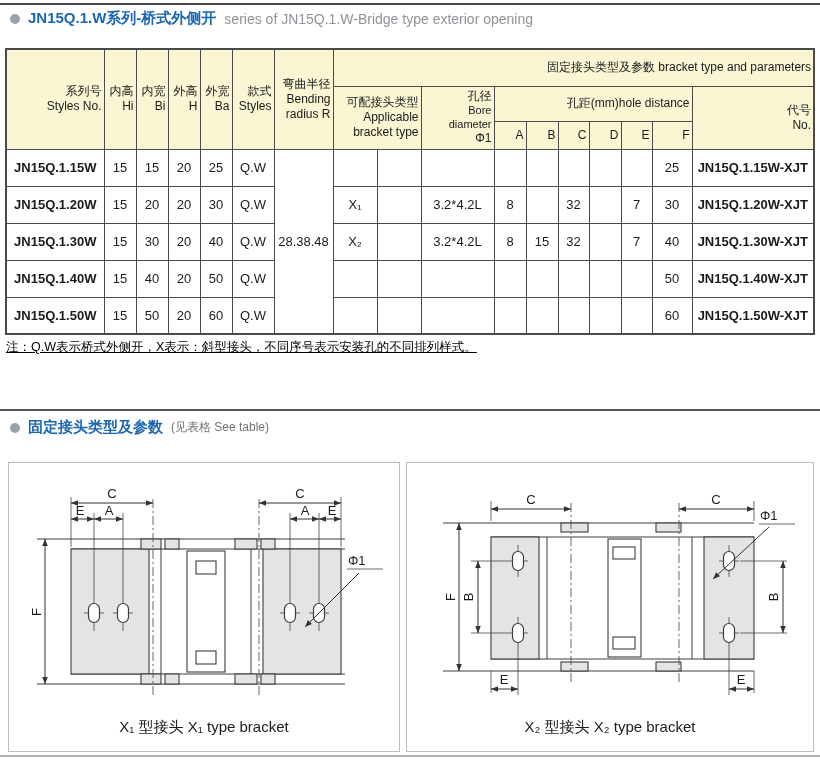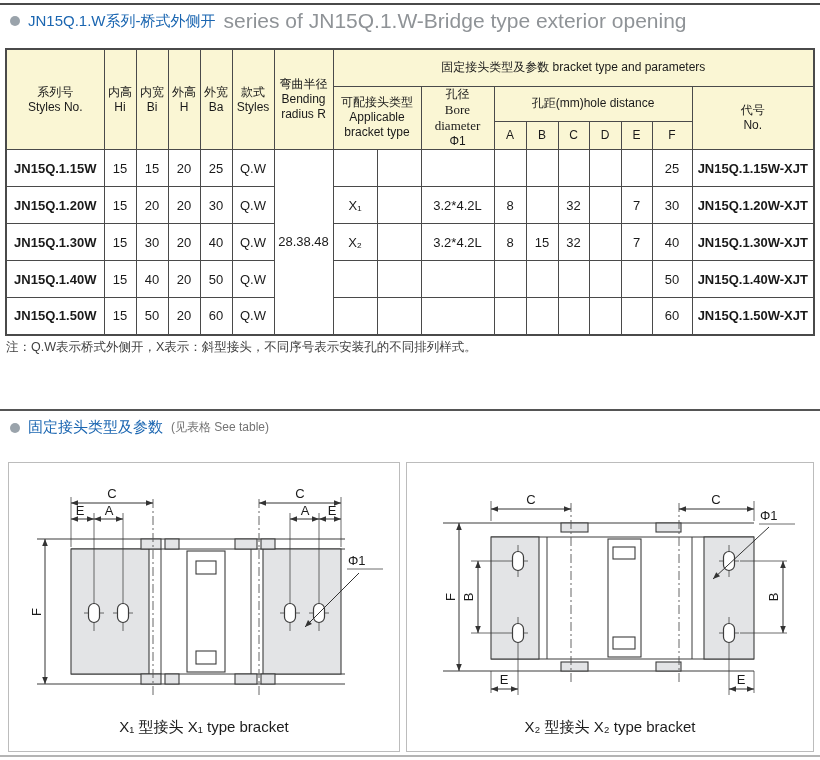--- a/index.html
+++ b/index.html
@@ -4,31 +4,31 @@
 <style>
   html,body{margin:0;padding:0;background:#fff;}
   .page{position:relative;width:820px;height:760px;background:#fff;overflow:hidden;
         font-family:"Liberation Sans","DejaVu Sans",sans-serif;color:#1a1a1a;}
   .rule{position:absolute;left:0;width:820px;}
   .rule.top{top:3px;height:2px;background:#4a4a4a;}
   .rule.mid{top:409px;height:2px;background:#555;}
   .rule.bottom{top:755px;height:2px;background:#b4b4b4;}
   .title-row{position:absolute;left:10px;display:flex;align-items:center;gap:8px;white-space:nowrap;}
   .title-row .bullet{width:10px;height:10px;border-radius:50%;background:#9aa3ab;flex:0 0 auto;}
-  .t-cn{color:#1b66b1;font-weight:normal;font-size:15px;}
-  .t-en{color:#8f9397;font-size:21px;}
+  .t-cn{color:#1b66b1;font-weight:bold;font-size:15px;}
+  .t-en{color:#8f9397;font-size:14px;}
   .t-hint{color:#737373;font-size:12px;}
   table.spec{position:absolute;left:5px;top:48px;border-collapse:collapse;table-layout:fixed;
              width:808px;border:2px solid #4a4a4a;}
   table.spec th,table.spec td{border:1px solid #4a4a4a;padding:0 2px;overflow:hidden;}
-  table.spec th{background:#faf6d4;font-weight:normal;font-size:12px;line-height:1.25;text-align:center;}
+  table.spec th{background:#faf6d4;font-weight:normal;font-size:12px;line-height:1.25;text-align:right;}
   table.spec td{background:#fff;font-size:13px;text-align:center;}
   td.lft{text-align:left;padding-left:8px;font-weight:bold;}
-  .small-en{font-size:13px;font-family:Liberation Serif, serif;}
-  .notes{position:absolute;left:6px;top:338px;font-size:12.5px;line-height:18px;color:#404040;}
+  .small-en{font-size:11px;}
+  .notes{position:absolute;left:6px;top:338px;font-size:12.5px;line-height:18px;color:#000000;text-decoration:underline;}
   .dbox{position:absolute;top:462px;background:#fff;border:1px solid #bcbcbc;}
   .dbox.left{left:8px;width:390px;height:288px;}
   .dbox.right{left:406px;width:406px;height:288px;}
   svg text{font-family:"Liberation Sans","DejaVu Sans",sans-serif;fill:#1c1c1c;}
   svg .dim{font-size:13px;}
   svg .cap{font-size:15px;}
 </style>
 </head>
 <body>
 

